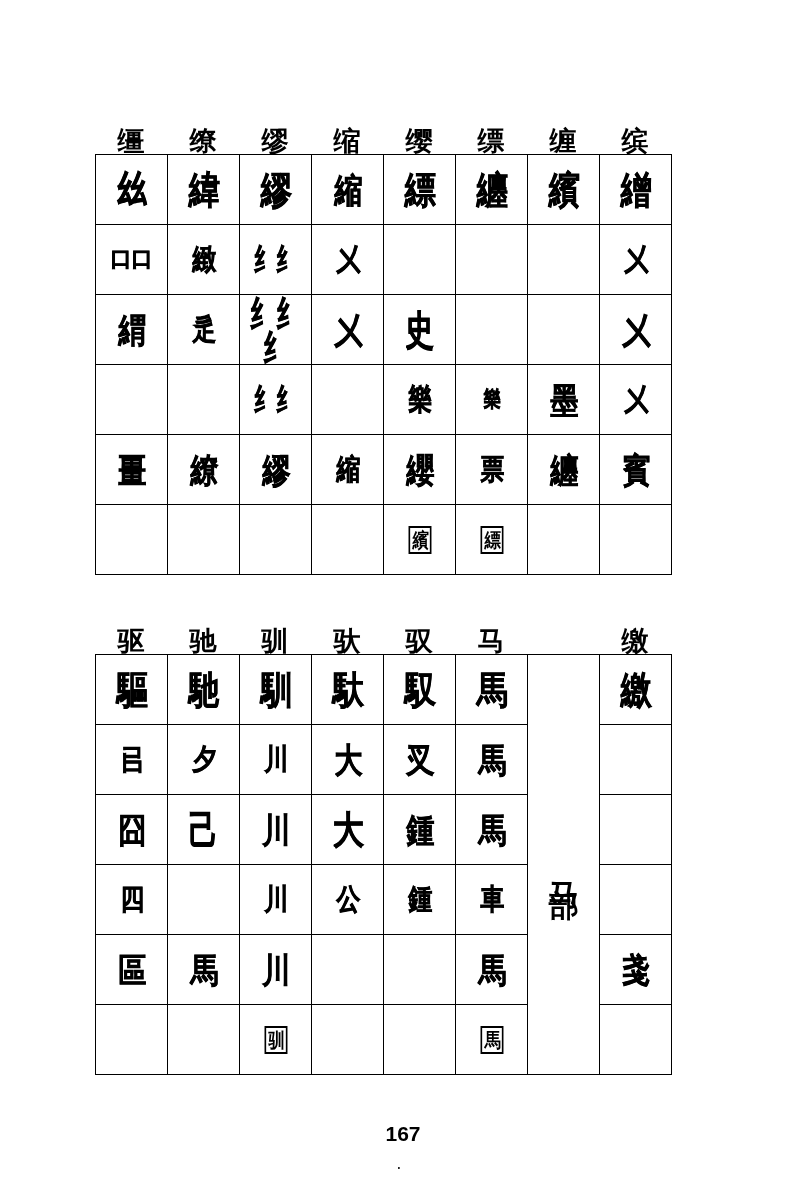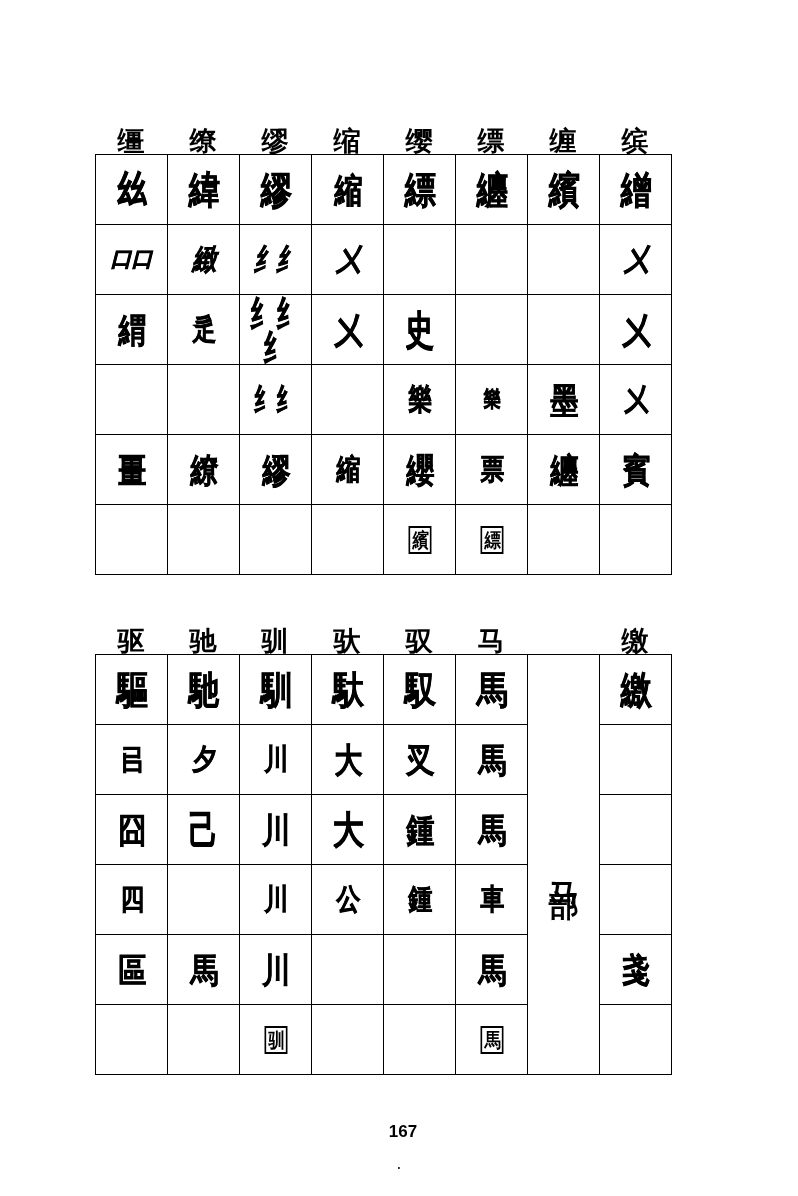--- a/index.html
+++ b/index.html
@@ -84,21 +84,21 @@
     font-weight: 600;
     line-height: 1.55;
     letter-spacing: 6px;
   }
 
   .pagenum {
     position: absolute;
     left: 0;
     right: 0;
     text-align: center;
-    font-size: 17px;
+    font-size: 21px;
     font-weight: 700;
     font-family: "Liberation Sans", sans-serif;
     padding-left: 8px;
   }
   .dot {
     position: absolute;
     left: 0;
     right: 0;
     text-align: center;
     font-size: 15px;
@@ -154,21 +154,21 @@
           <td>
               <span class="glyph g-xl tight bold2">纏</span>
             </td>
           <td>
               <span class="glyph g-xl tight bold2">繽</span>
             </td>
           <td>
               <span class="glyph g-xl tight bold2">繒</span>
             </td>
         </tr>
-        <tr style="height:70px;font-style:italic;">
+        <tr style="height:70px;">
           <td>
               <span class="glyph g-sm bold2">口口</span>
             </td>
           <td>
               <span class="glyph g-md tight bold2">緻</span>
             </td>
           <td>
               <span class="glyph g-md tight bold2">纟纟</span>
             </td>
           <td>

